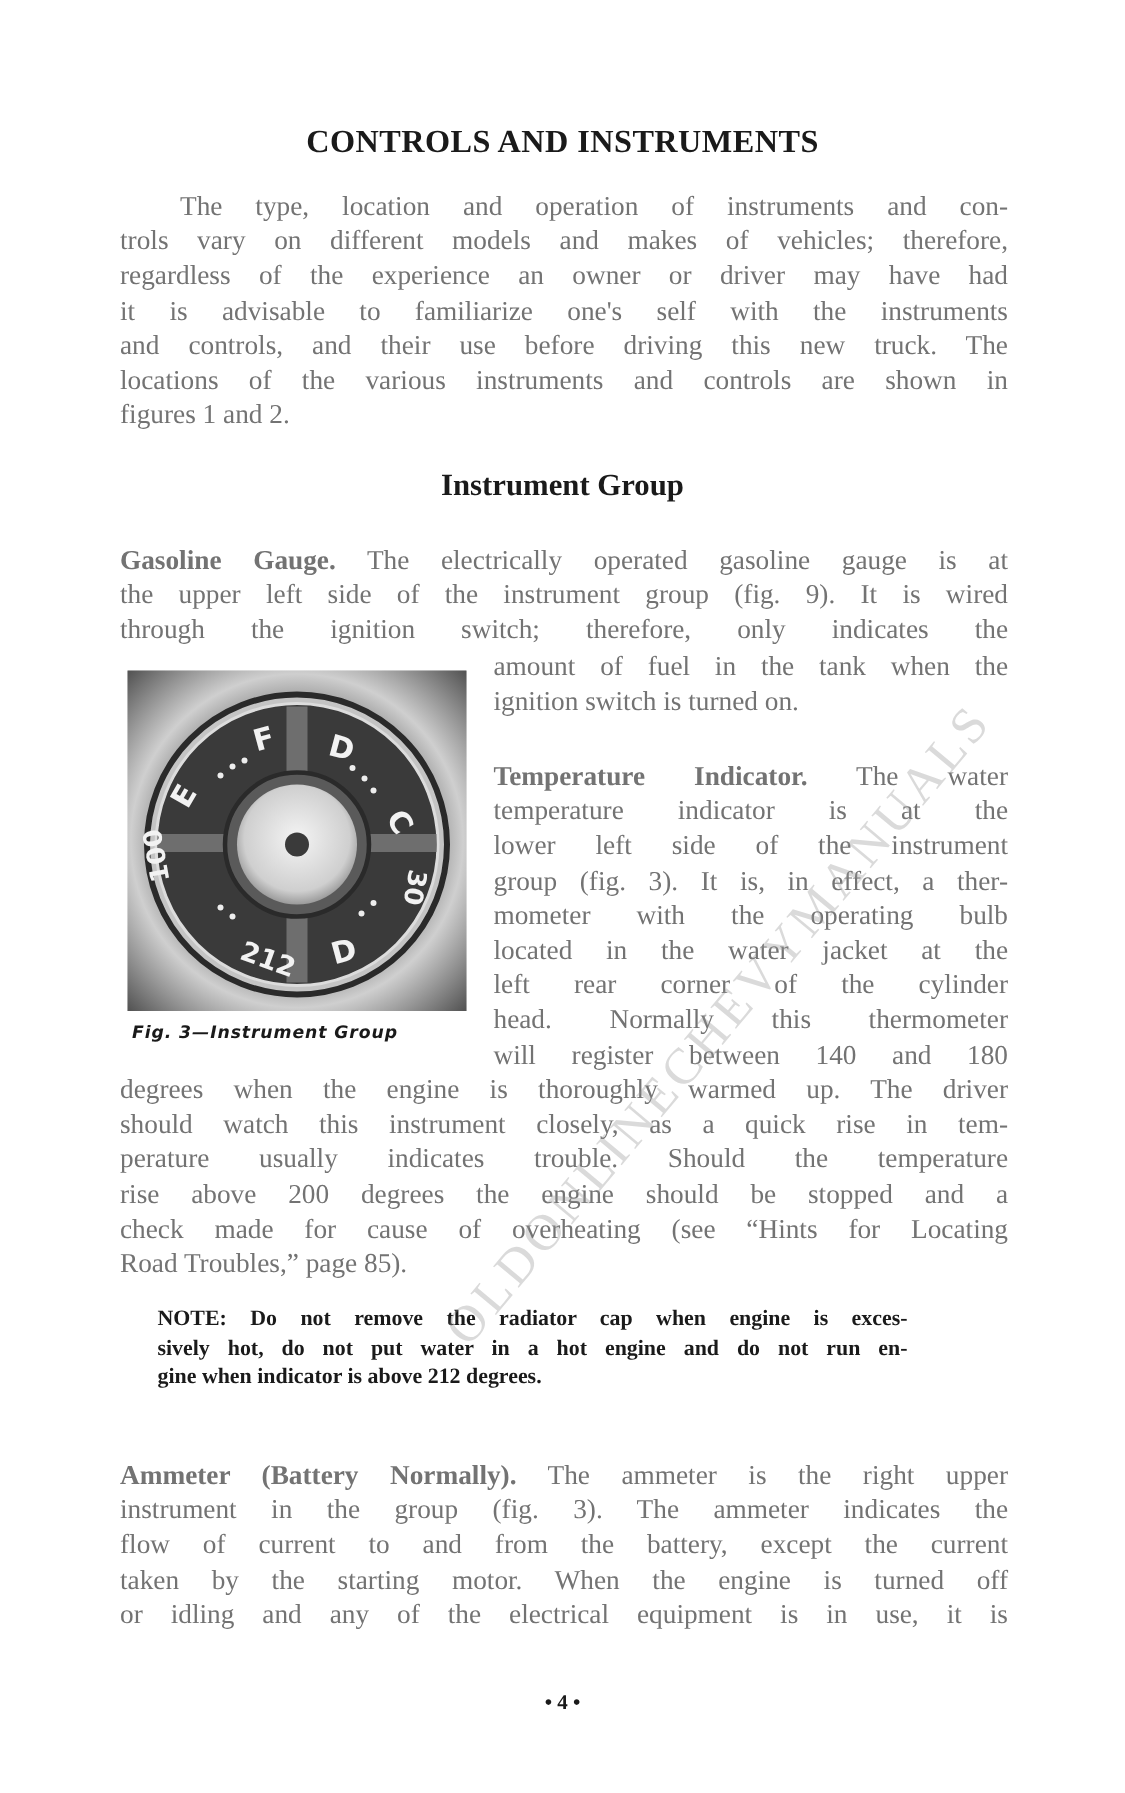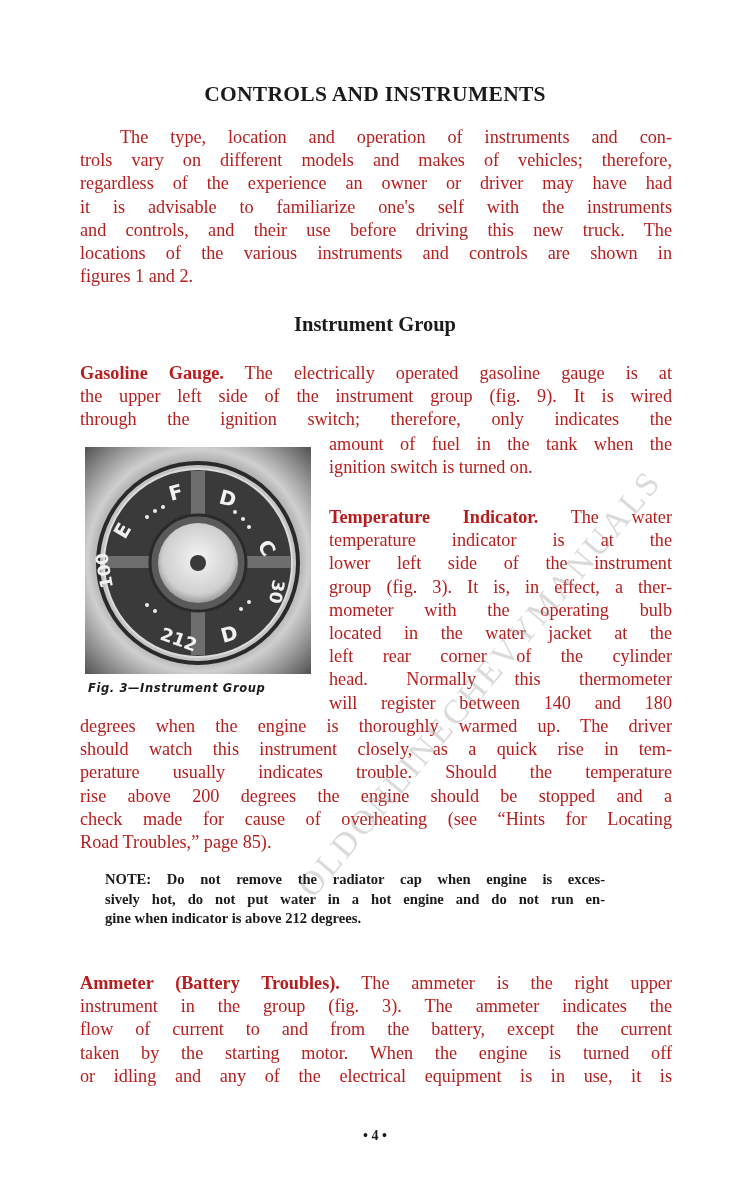--- a/index.html
+++ b/index.html
@@ -8,21 +8,21 @@
     font-family: "DejaVu Serif", "Liberation Serif", serif; color: #1a1a1a;
   }
   .page { position: absolute; left: 0; top: 0; width: 750px; height: 1195px; text-decoration: underline; }
   .title {
     position: absolute; left: 0; top: 82px; width: 750px; text-align: center;
     font-family: "Liberation Serif", serif; font-weight: bold; font-size: 21.5px; letter-spacing: 0.3px;
   }
   .para {
     position: absolute; left: 80px; width: 592px;
     font-family: "Liberation Serif", serif; font-size: 18.2px; line-height: 23.2px;
-    text-align: justify; color: #b91c1c;
+    text-align: justify; color: #737373;
   }
   .line { display: block; text-align: justify; text-align-last: justify; white-space: nowrap; height: 23.2px; }
   .line.last { text-align-last: left; }
   .line.indent { padding-left: 40px; }
   .subhead {
     position: absolute; left: 0; top: 313px; width: 750px; text-align: center;
     font-family: "Liberation Serif", serif; font-weight: bold; font-size: 20.5px;
   }
   b.runin { font-weight: bold; }
   .figure {
@@ -153,21 +153,21 @@
     <span class="line last">Road Troubles,” page 85).</span>
   </div>
 
   <div class="note">
     <span class="line">NOTE: Do not remove the radiator cap when engine is exces-</span>
     <span class="line">sively hot, do not put water in a hot engine and do not run en-</span>
     <span class="line last">gine when indicator is above 212 degrees.</span>
   </div>
 
   <div class="para" style="top:972px;">
-    <span class="line"><b class="runin">Ammeter (Battery Troubles).</b><span> The ammeter is the right upper</span></span>
+    <span class="line"><b class="runin">Ammeter (Battery Normally).</b><span> The ammeter is the right upper</span></span>
     <span class="line">instrument in the group (fig. 3). The ammeter indicates the</span>
     <span class="line">flow of current to and from the battery, except the current</span>
     <span class="line">taken by the starting motor. When the engine is turned off</span>
     <span class="line">or idling and any of the electrical equipment is in use, it is</span>
   </div>
 
   <div class="pagenum">• 4 •</div>
 
   <div class="watermark">OLDONLINECHEVYMANUALS</div>
 </div>

